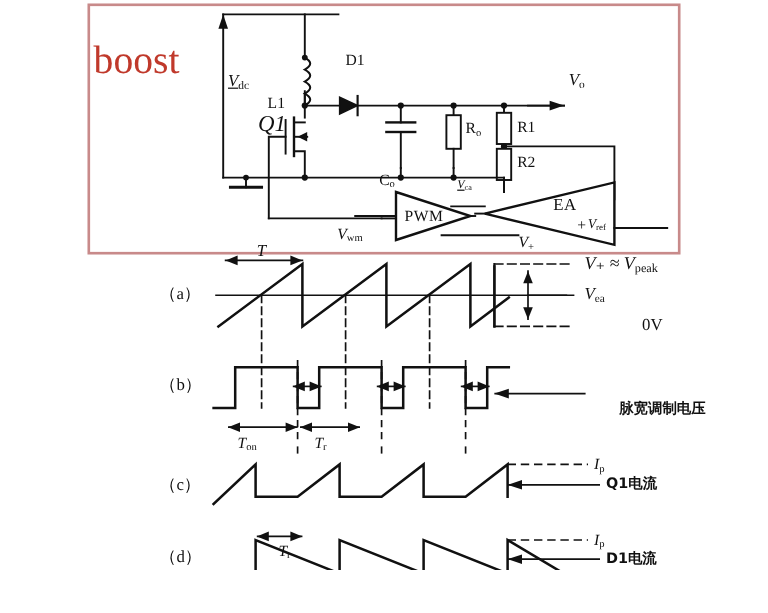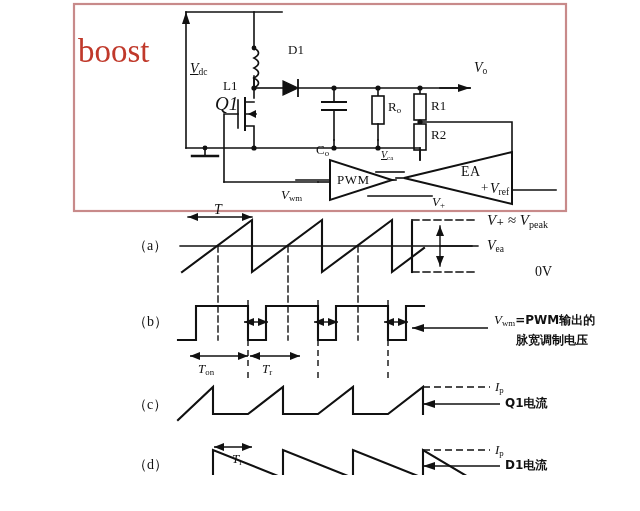--- a/index.html
+++ b/index.html
@@ -274,39 +274,38 @@
   <div class="lbl" style="left:388px; top:100px; font-size:13px;"><span>R</span><span class="sub">o</span></div>
   <div class="lbl" style="left:431px; top:99px; font-size:13px;">R1</div>
   <div class="lbl" style="left:431px; top:128px; font-size:13px;">R2</div>
   <div class="lbl ital" style="left:474px; top:61px; font-size:14px;"><span>V</span><span class="sub">o</span></div>
 
   <div class="lbl" style="left:337px; top:173px; font-size:13px; letter-spacing:0.5px;">PWM</div>
   <div class="lbl" style="left:461px; top:165px; font-size:14px; letter-spacing:0.5px;">EA</div>
 
   <div class="lbl ital" style="left:281px; top:168px; font-size:13px;margin-top:20px;"><span>V</span><span class="sub">wm</span></div>
   <div class="lbl ital" style="left:381px; top:150px; font-size:10px;text-decoration:underline;"><span>V</span><span class="sub">ca</span></div>
-  <div class="lbl ital" style="left:490px; top:182px; font-size:14px;"><span>V</span><span class="sub">ref</span></div>
+  <div class="lbl ital" style="left:490px; top:182px; font-size:11px;"><span>V</span><span class="sub">ref</span></div>
   <div class="lbl ital" style="left:432px; top:195px; font-size:13px;"><span>V</span><span class="sub">+</span></div>
   <div class="lbl" style="left:481px; top:181px; font-size:13px;">+</div>
 
   <div class="lbl" style="left:133px; top:239px; font-size:14px;">（a）</div>
   <div class="lbl" style="left:133px; top:315px; font-size:14px;">（b）</div>
   <div class="lbl" style="left:133px; top:398px; font-size:14px;">（c）</div>
   <div class="lbl" style="left:133px; top:458px; font-size:14px;">（d）</div>
 
   <div class="lbl ital" style="left:214px; top:203px; font-size:14px;">T</div>
 
   <div class="lbl ital" style="left:487px; top:213px; font-size:15px;"><span>V₊ ≈ V</span><span class="sub">peak</span></div>
   <div class="lbl ital" style="left:487px; top:239px; font-size:14px;"><span>V</span><span class="sub">ea</span></div>
   <div class="lbl" style="left:487px; top:265px; font-size:14px;margin-left:48px;">0V</div>
 
   <div class="lbl ital" style="left:198px; top:362px; font-size:13px;"><span>T</span><span class="sub">on</span></div>
   <div class="lbl ital" style="left:262px; top:362px; font-size:13px;"><span>T</span><span class="sub">r</span></div>
 
-  <div class="lbl" style="left:494px; top:313px; font-size:13px;"><span class="ital">V</span><span class="sub ital">wm</span><span class="cjk" style="font-size:12px;">=PWM输出的</span></div>
   <div class="lbl cjk" style="left:516px; top:334px; font-size:12px;">脉宽调制电压</div>
 
   <div class="lbl ital" style="left:495px; top:380px; font-size:13px;"><span>I</span><span class="sub">p</span></div>
   <div class="lbl cjk" style="left:505px; top:397px; font-size:12px;">Q1电流</div>
 
   <div class="lbl ital" style="left:495px; top:443px; font-size:13px;"><span>I</span><span class="sub">p</span></div>
   <div class="lbl cjk" style="left:505px; top:459px; font-size:12px;">D1电流</div>
 
   <div class="lbl ital" style="left:232px; top:452px; font-size:13px;"><span>T</span><span class="sub">r</span></div>
 

